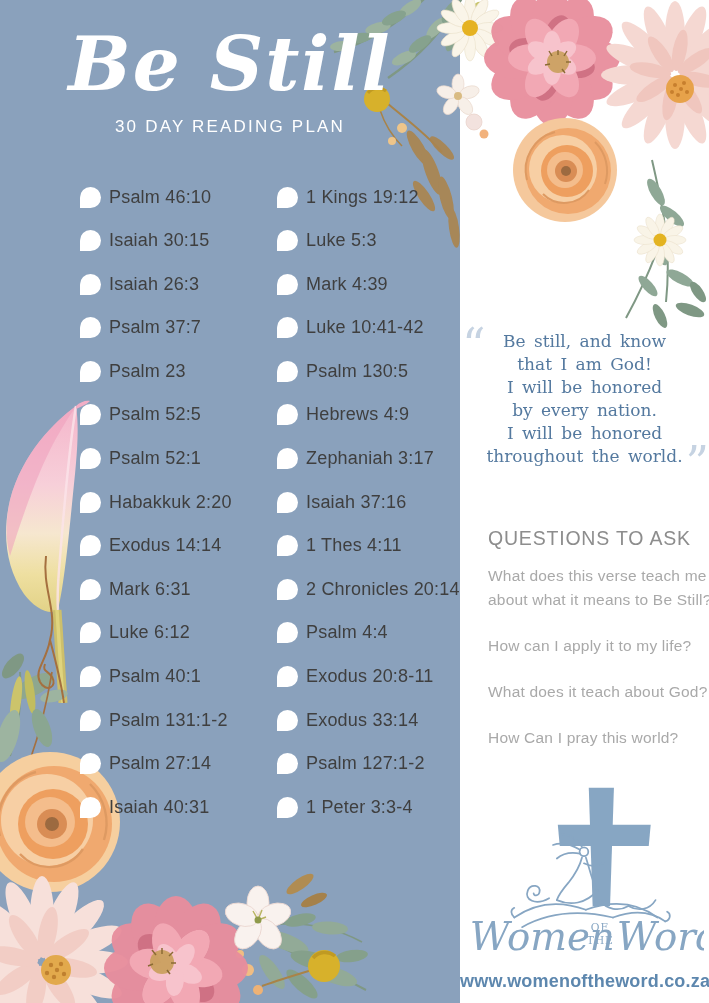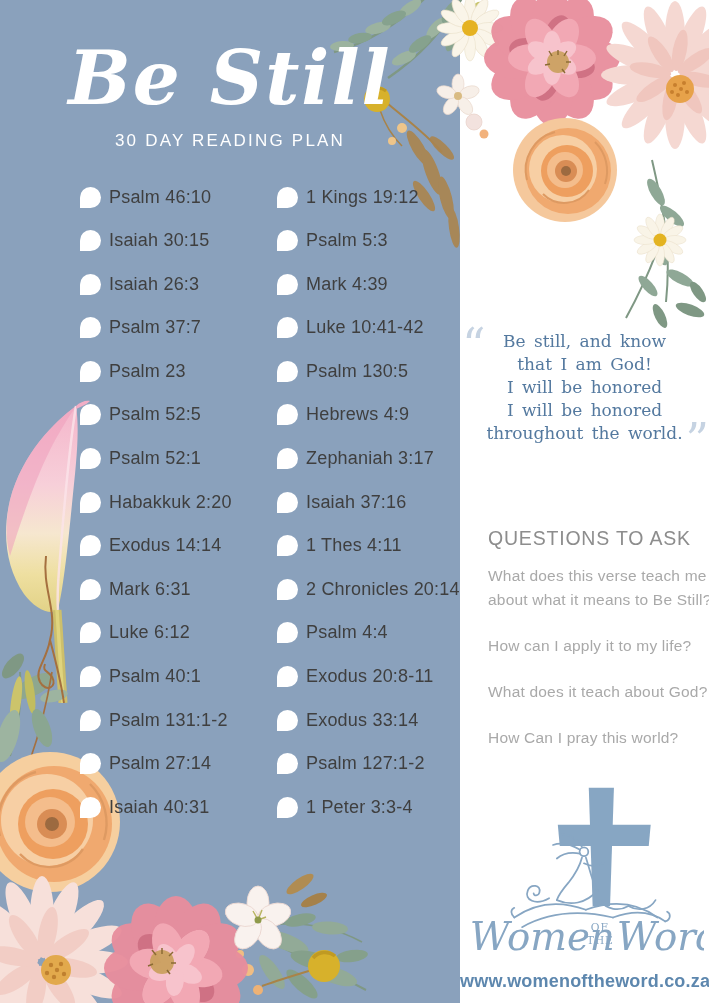--- a/index.html
+++ b/index.html
@@ -4,21 +4,21 @@
 <style>
   html,body{margin:0;padding:0;background:#e8e8e8;}
   .page{position:relative;width:709px;height:1003px;background:#ffffff;overflow:hidden;
         font-family:"Liberation Sans",sans-serif;margin:0 auto;}
   .blue-panel{position:absolute;left:0;top:0;width:460px;height:1003px;background:#8aa1bc;}
   .floral{position:absolute;z-index:2;pointer-events:none;}
   #floral-tr{top:0;right:0;}
   #floral-cl{top:398px;left:0;}
   #floral-bl{bottom:0;left:0;}
 
-  .header{position:absolute;z-index:3;left:28px;top:32px;width:404px;text-align:center;color:#ffffff;}
+  .header{position:absolute;z-index:3;left:28px;top:18px;width:404px;text-align:center;color:#ffffff;}
   .title{font-family:"DejaVu Serif",serif;font-style:italic;font-weight:bold;
          font-size:74px;line-height:1.25;letter-spacing:2px;}
   .subtitle{margin-top:6px;font-size:17px;letter-spacing:2.2px;}
 
   .plan{position:absolute;z-index:3;top:185px;}
   #plan-col1{left:80px;}
   #plan-col2{left:277px;}
   .plan ul{list-style:none;margin:0;padding:0;}
   .plan-item{display:flex;align-items:center;height:24px;margin-bottom:19.6px;}
   .check{flex:0 0 auto;width:21px;height:21px;background:#ffffff;
@@ -533,21 +533,21 @@
   </div>
 
   <div class="plan" id="plan-col2">
     <ul>
       <li class="plan-item">
           <span class="check"></span>
           <span class="plan-label">1 Kings 19:12</span>
         </li>
       <li class="plan-item">
           <span class="check"></span>
-          <span class="plan-label">Psalm 5:3</span>
+          <span class="plan-label">Luke 5:3</span>
         </li>
       <li class="plan-item">
           <span class="check"></span>
           <span class="plan-label">Mark 4:39</span>
         </li>
       <li class="plan-item">
           <span class="check"></span>
           <span class="plan-label">Luke 10:41-42</span>
         </li>
       <li class="plan-item">
@@ -595,20 +595,21 @@
           <span class="plan-label">1 Peter 3:3-4</span>
         </li>
     </ul>
   </div>
 
   <div class="quote">
     <span class="qmark open">“</span>
     <div>Be still, and know</div>
     <div>that I am God!</div>
     <div>I will be honored</div>
+    <div>by every nation.</div>
     <div>I will be honored</div>
     <div>throughout the world.</div>
     <span class="qmark close">”</span>
   </div>
 
   <div class="questions">
     <div class="q-heading">QUESTIONS TO ASK</div>
     <div class="q-item">What does this verse teach me about what it means to Be Still?</div>
     <div class="q-item">How can I apply it to my life?</div>
     <div class="q-item">What does it teach about God?</div>

